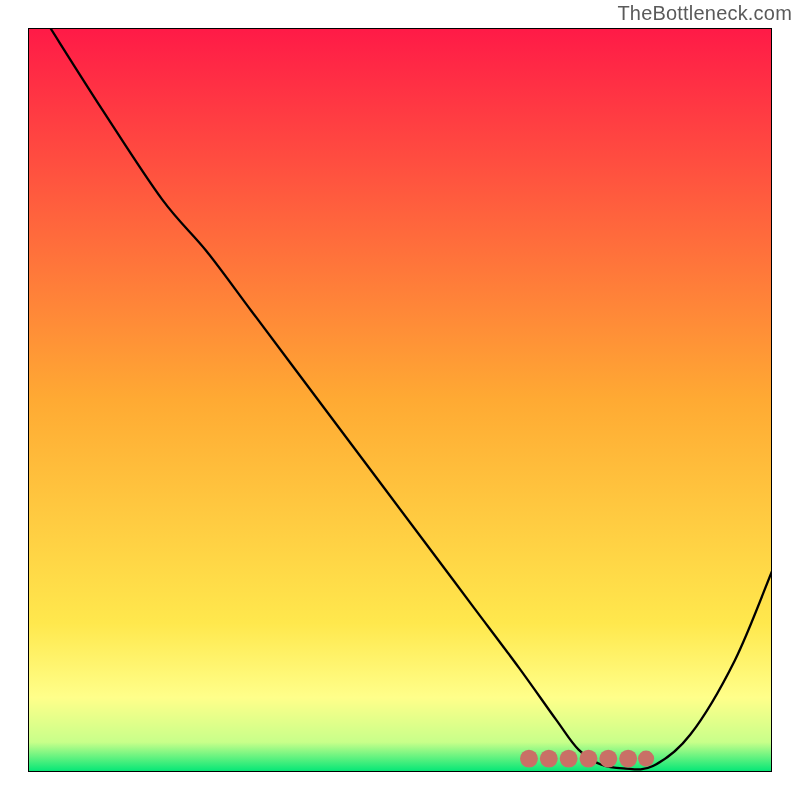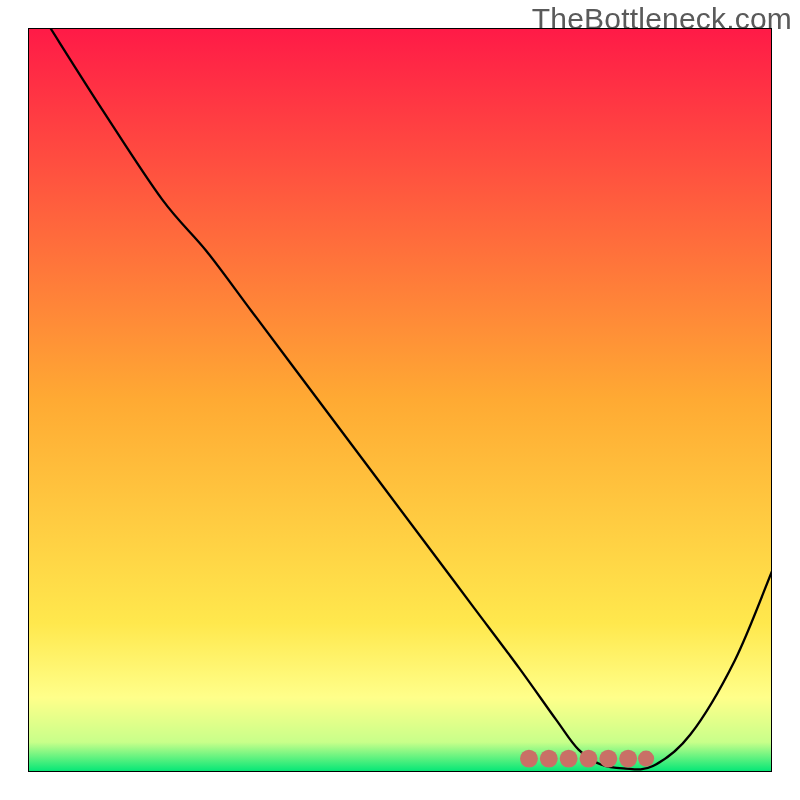--- a/index.html
+++ b/index.html
@@ -8,21 +8,21 @@
     width: 800px;
     height: 800px;
     background: #ffffff;
     font-family: Arial, Helvetica, sans-serif;
     overflow: hidden;
   }
   .watermark {
     position: absolute;
     top: 2px;
     right: 8px;
-    font-size: 30px;
+    font-size: 20px;
     font-weight: 400;
     color: #5a5a5a;
     letter-spacing: 0.2px;
   }
   .plot-outer {
     position: absolute;
     left: 28px;
     top: 28px;
     width: 744px;
     height: 744px;

